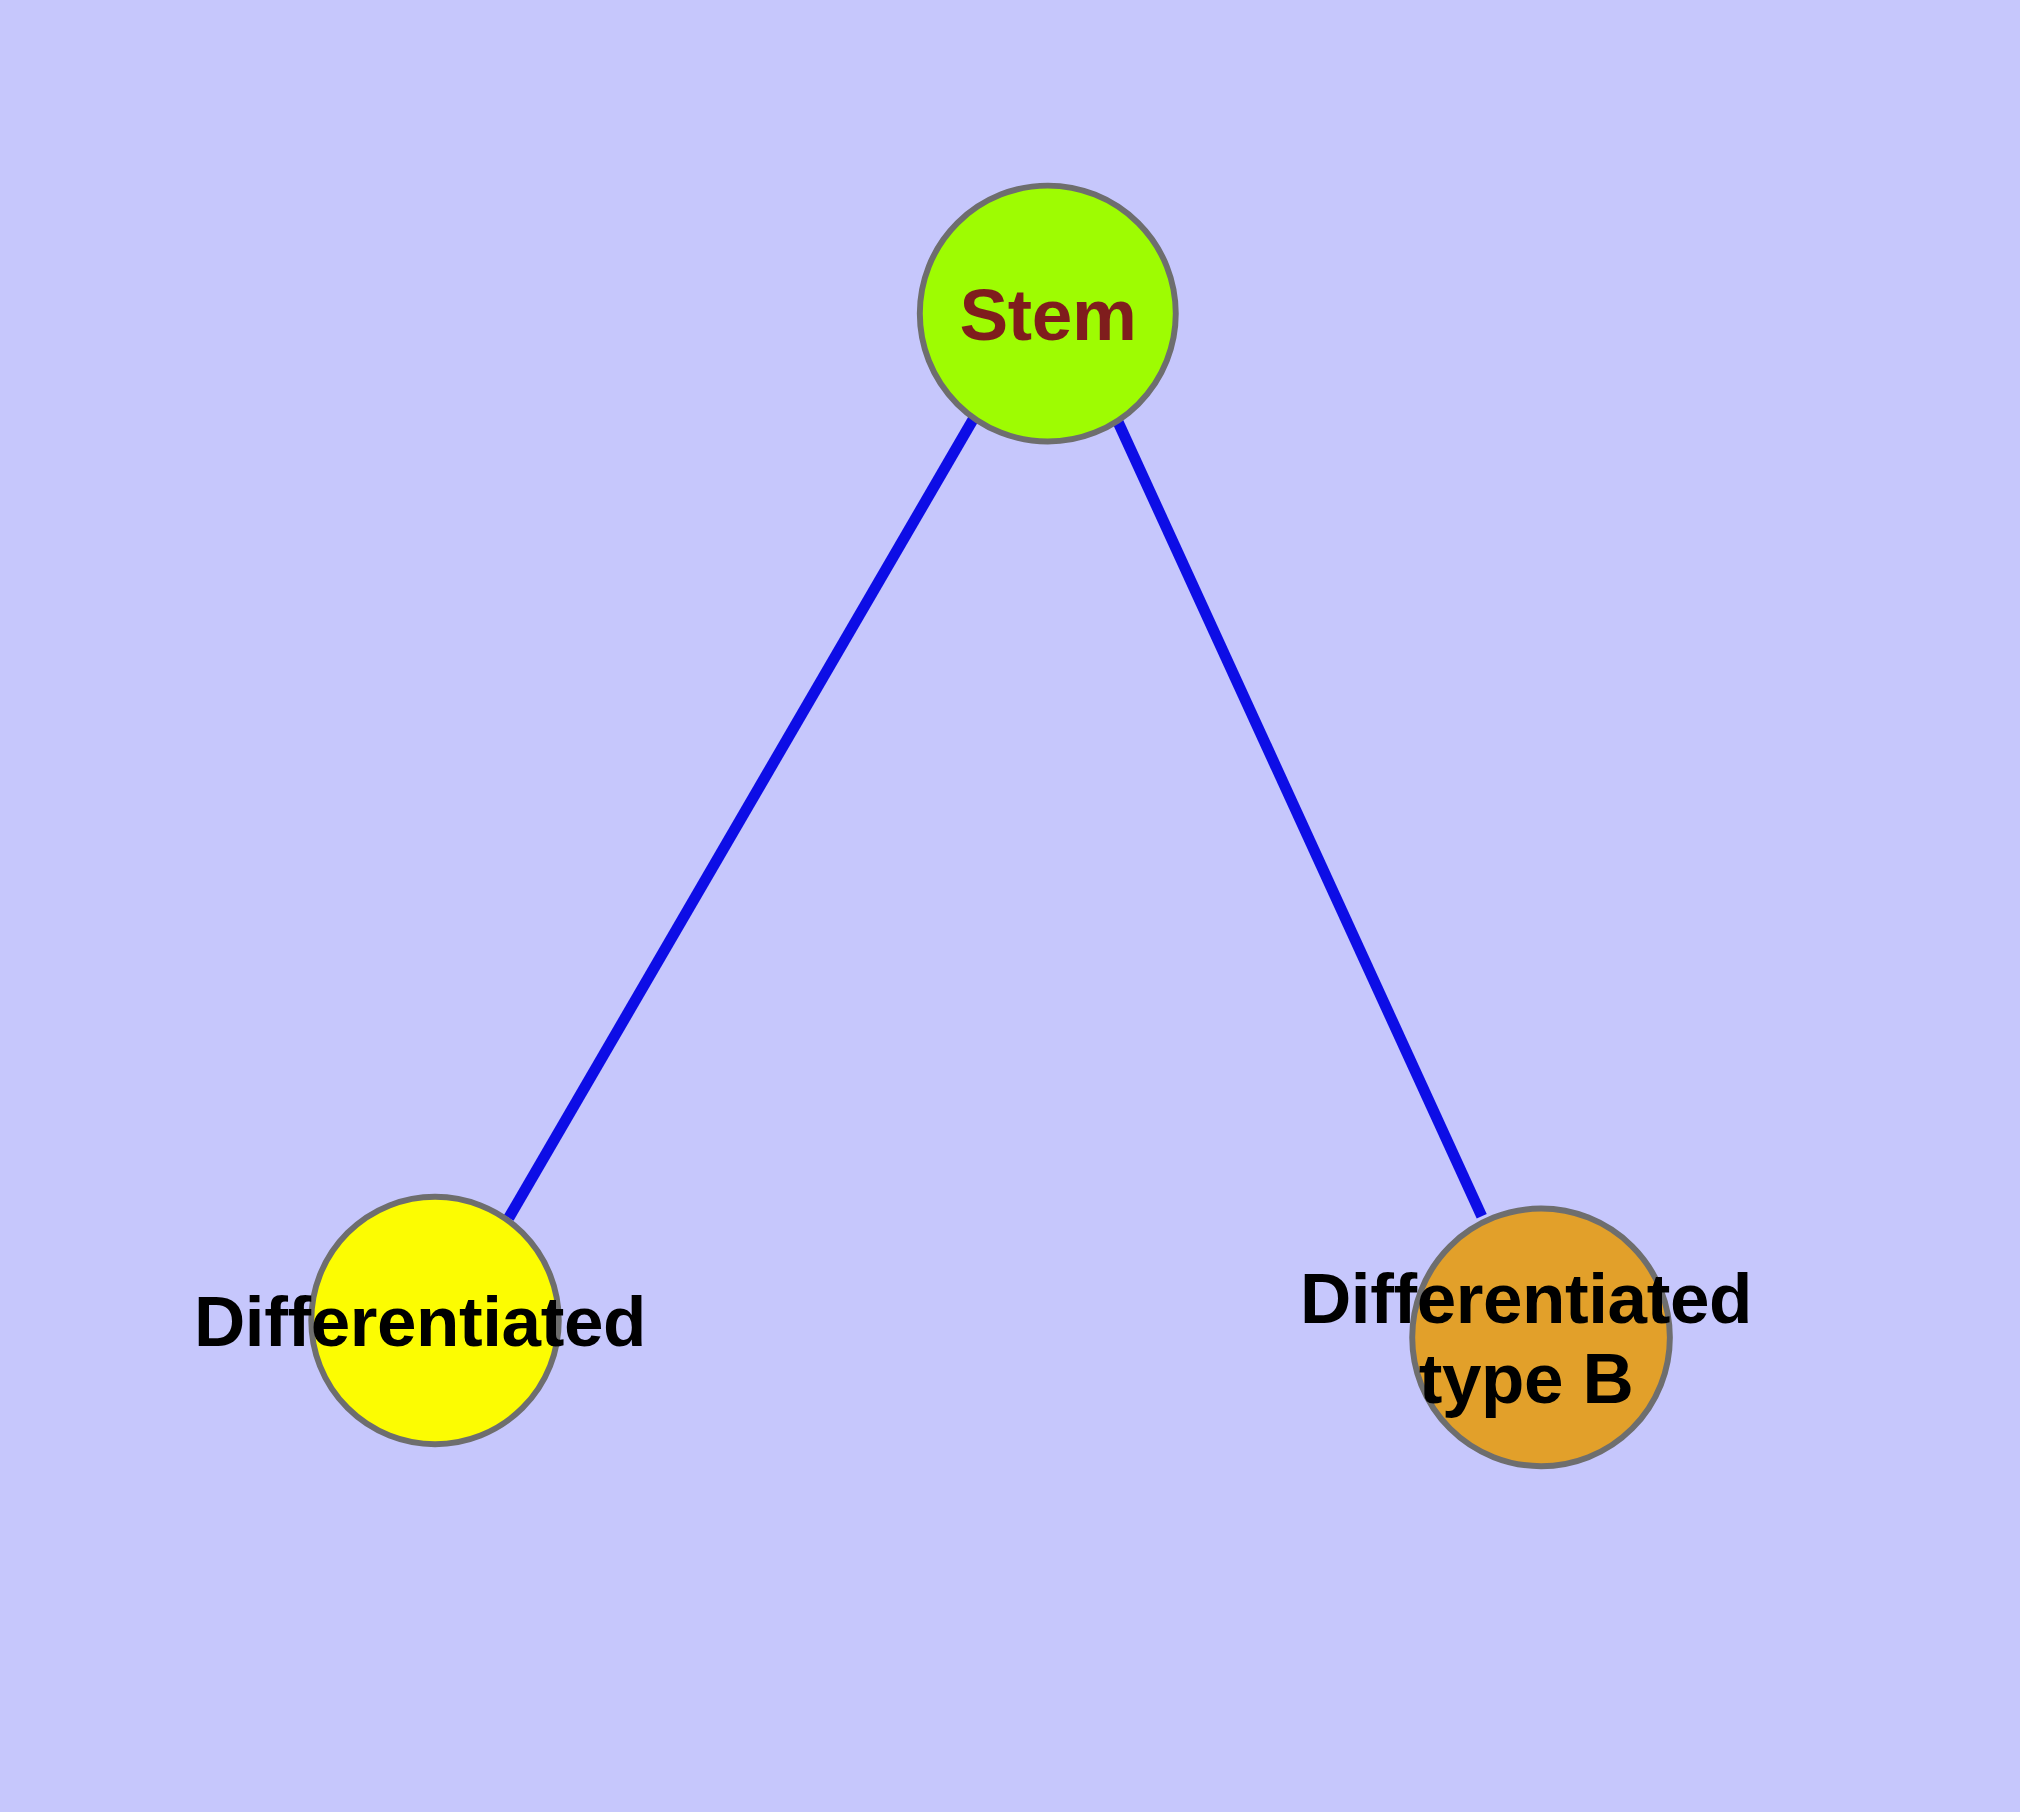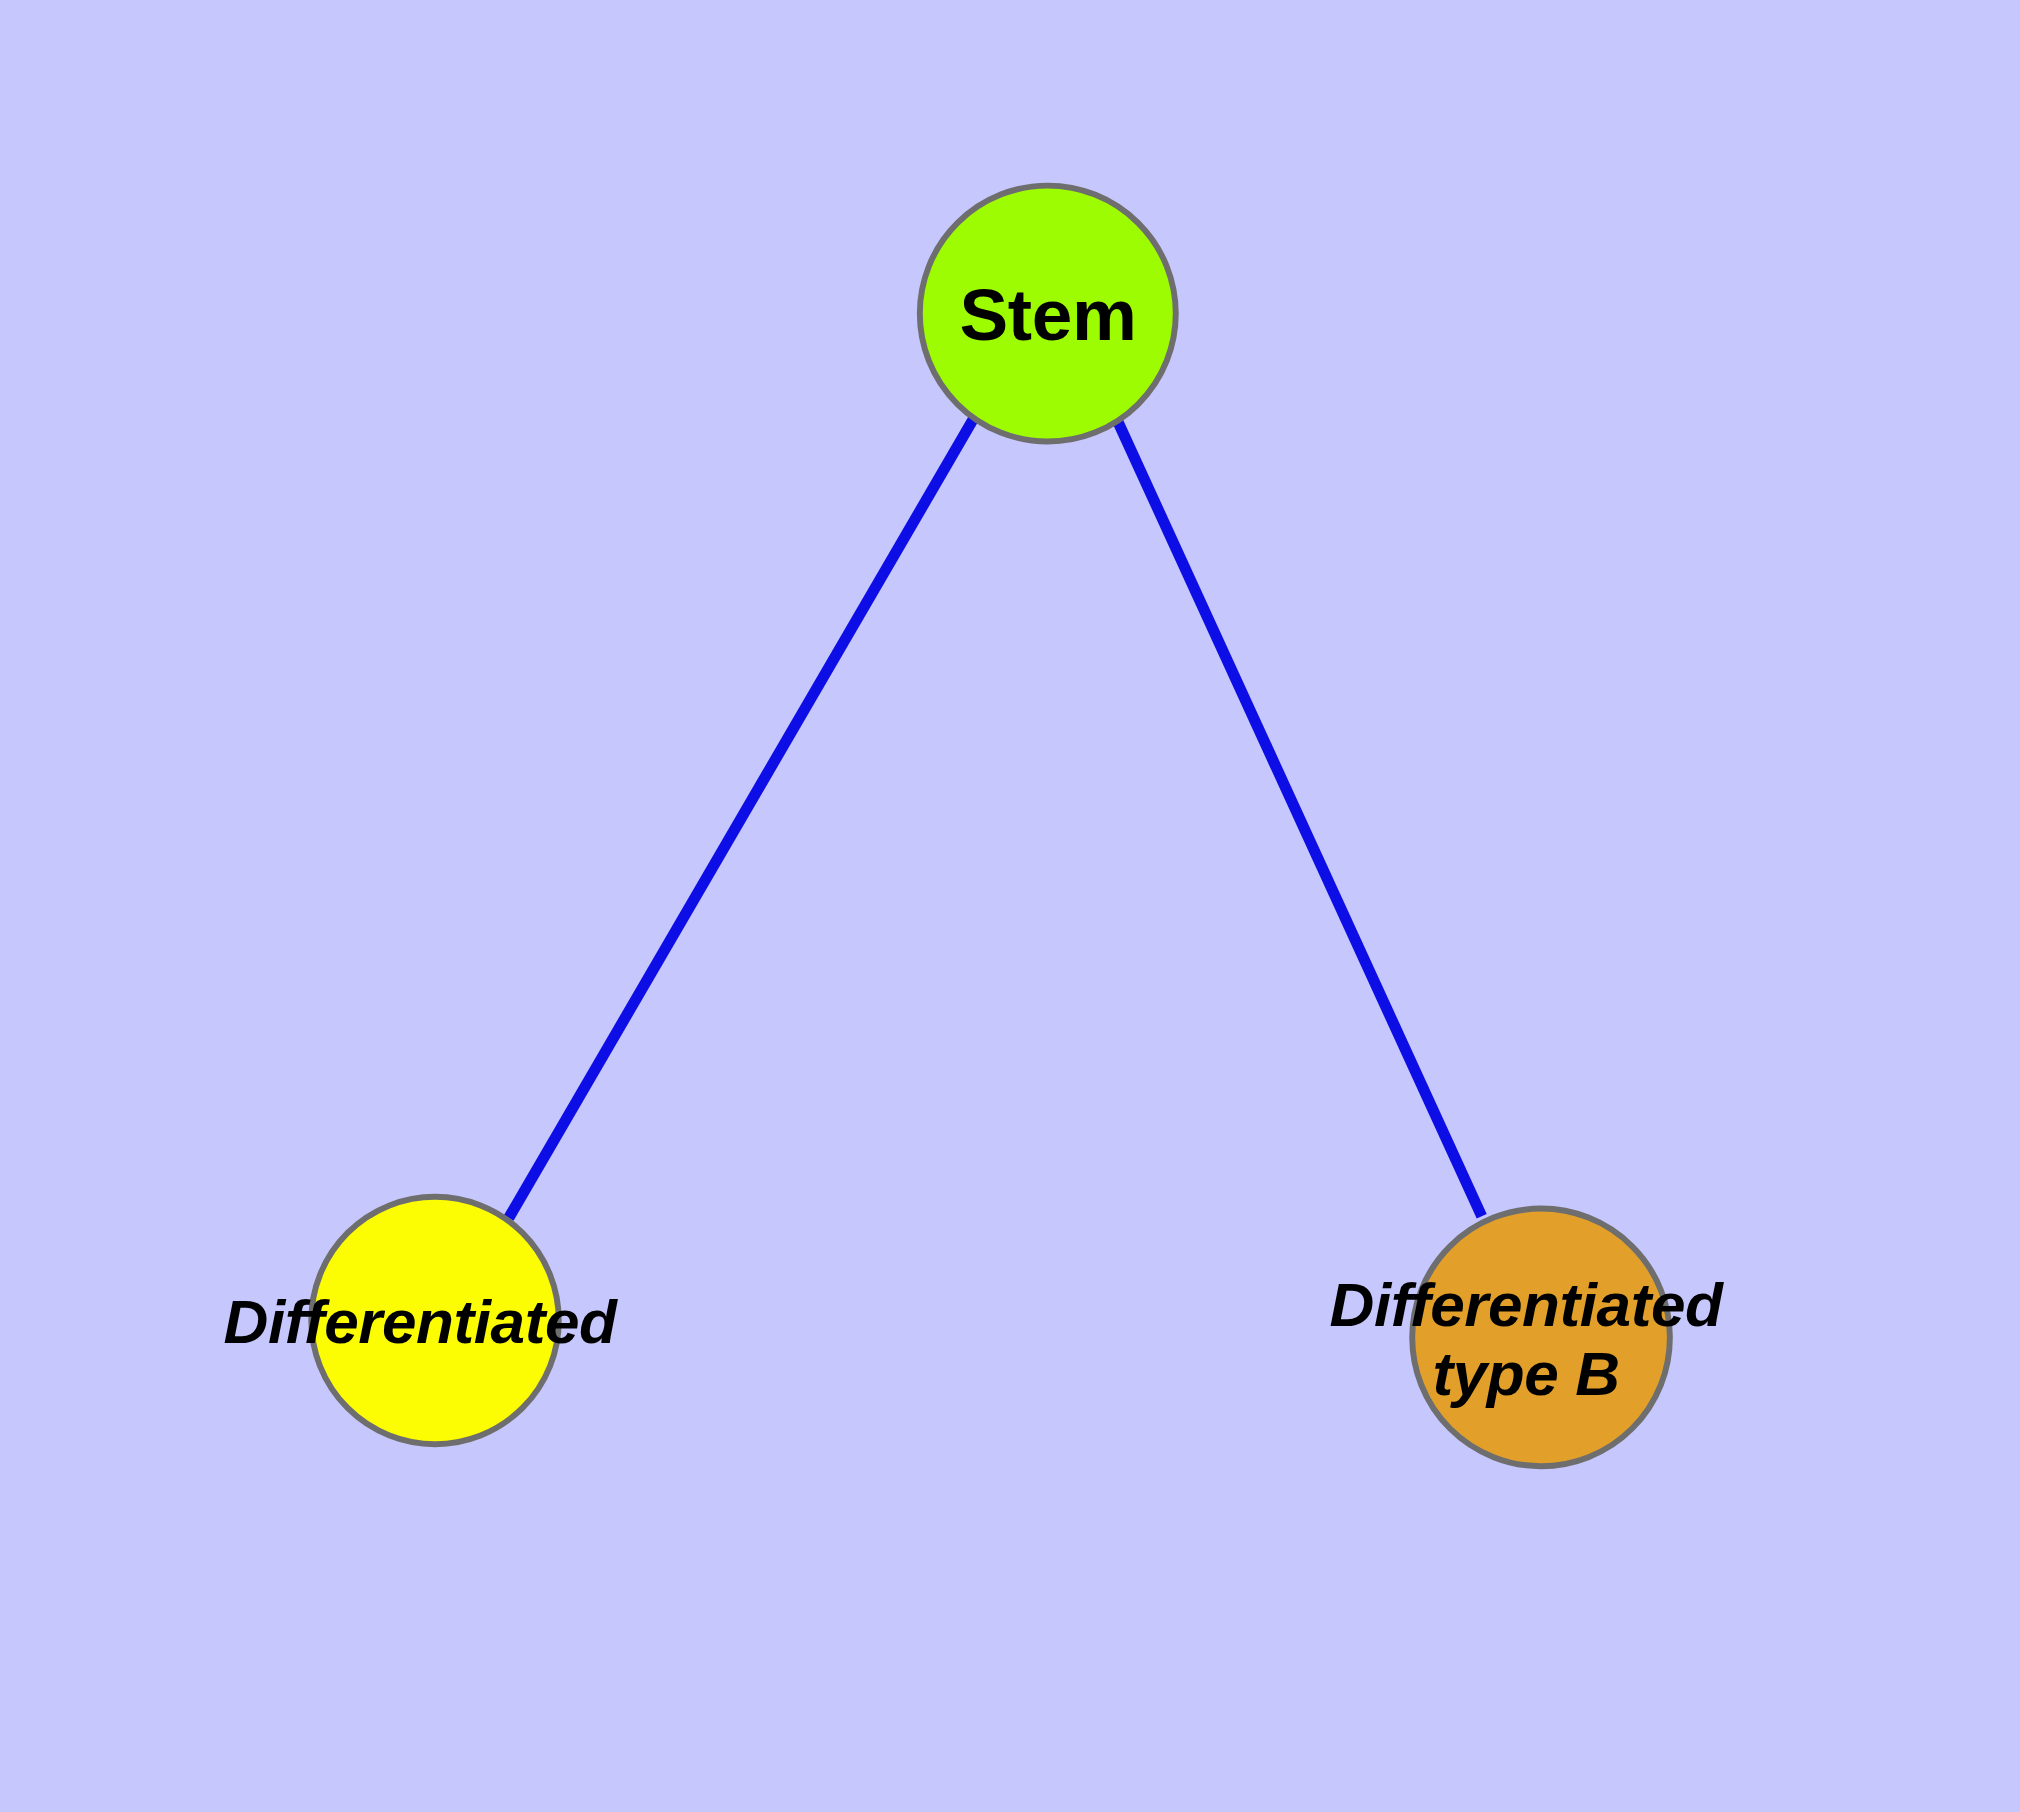--- a/index.html
+++ b/index.html
@@ -31,42 +31,41 @@
     white-space: nowrap;
     pointer-events: none;
     line-height: 1.12;
     letter-spacing: -0.4px;
     transform: translate(-50%, -50%);
   }
   .label-stem {
     font-size: 73px;
   }
   .label-diff {
-    font-size: 62px;
-    font-style: italic;
+    font-size: 71px;
   }
 </style>
 </head>
 <body>
 
 <div id="graph-canvas" style="background: rgb(198, 199, 252);">
 
   <svg id="graph-svg" viewBox="0 0 2384 2138">
     <g>
       <line x1="1149" y1="493" x2="600" y2="1437" stroke="#0d0de6" stroke-width="13" stroke-linecap="butt"></line>
       <line x1="1318" y1="496" x2="1748" y2="1435" stroke="#0d0de6" stroke-width="13" stroke-linecap="butt"></line>
     </g>
     <g>
       <circle cx="513" cy="1558" r="146" fill="#fcfc02" stroke="#6e6e6e" stroke-width="7"></circle>
       <circle cx="1818" cy="1578" r="152" fill="#e2a02a" stroke="#6e6e6e" stroke-width="7"></circle>
       <circle cx="1236" cy="370" r="151" fill="#9efc02" stroke="#6e6e6e" stroke-width="7"></circle>
     </g>
   </svg>
 
-  <div class="node-label label-stem" style="left: 1048px; top: 315px; color: #000000;">
+  <div class="node-label label-stem" style="left: 1048px; top: 315px; color: #7f1d1d;">
     <div>Stem</div>
   </div>
 
   <div class="node-label label-diff" style="left: 420px; top: 1322px; color: rgb(0, 0, 0);">
     <div>Differentiated</div>
   </div>
 
   <div class="node-label label-diff" style="left: 1526px; top: 1339px; color: rgb(0, 0, 0);">
     <div>Differentiated</div>
     <div>type B</div>

